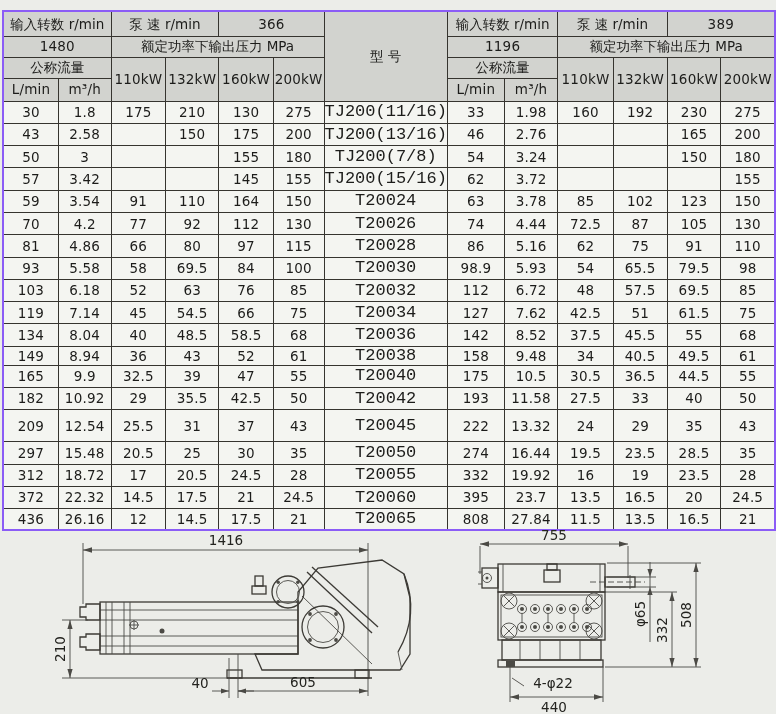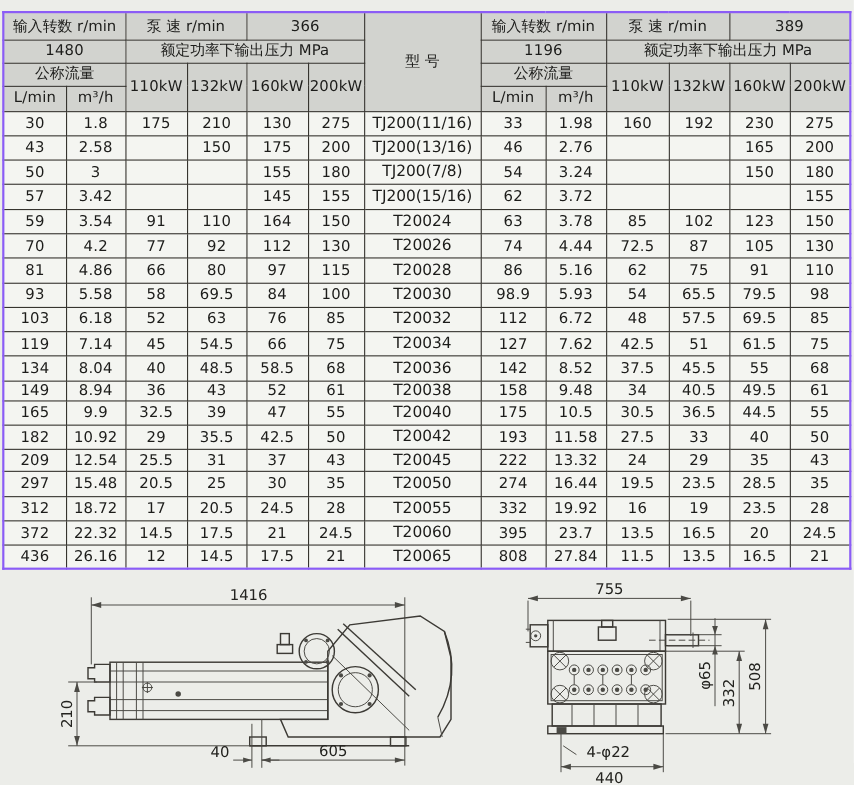--- a/index.html
+++ b/index.html
@@ -17,21 +17,21 @@
     background:#f4f5f1;
   }
   table.spec td{
     border:1.5px solid #36342f;
     text-align:center;vertical-align:middle;
     font-size:13.5px;line-height:1.05;
     padding:0;overflow:hidden;white-space:nowrap;
   }
   table.spec td.hd{background:#d2d3cf;}
   table.spec td.num{font-size:13.5px;letter-spacing:0.2px;}
-  table.spec td.model{font-size:14px;}
+  table.spec td.model{font-size:17px;font-family:Liberation Mono, monospace;}
   svg text{fill:#23231f;font-family:"DejaVu Sans","Liberation Sans",sans-serif;font-size:13px;}
   svg .thin{stroke:#4b4a45;stroke-width:0.9;fill:none;}
   svg .med{stroke:#3c3a35;stroke-width:1.3;fill:none;}
   svg .fillk{fill:#4b4a45;stroke:none;}
   svg .dimt{font-size:13.5px;}
 </style>
 </head>
 <body>
 
 <div class="page">
@@ -290,21 +290,21 @@
           <td class="num">42.5</td>
           <td class="num">50</td>
           <td class="model">T20042</td>
           <td class="num">193</td>
           <td class="num">11.58</td>
           <td class="num">27.5</td>
           <td class="num">33</td>
           <td class="num">40</td>
           <td class="num">50</td>
         </tr>
-        <tr style="height: 20px;">
+        <tr style="height: 32px;">
           <td class="num">209</td>
           <td class="num">12.54</td>
           <td class="num">25.5</td>
           <td class="num">31</td>
           <td class="num">37</td>
           <td class="num">43</td>
           <td class="model">T20045</td>
           <td class="num">222</td>
           <td class="num">13.32</td>
           <td class="num">24</td>

